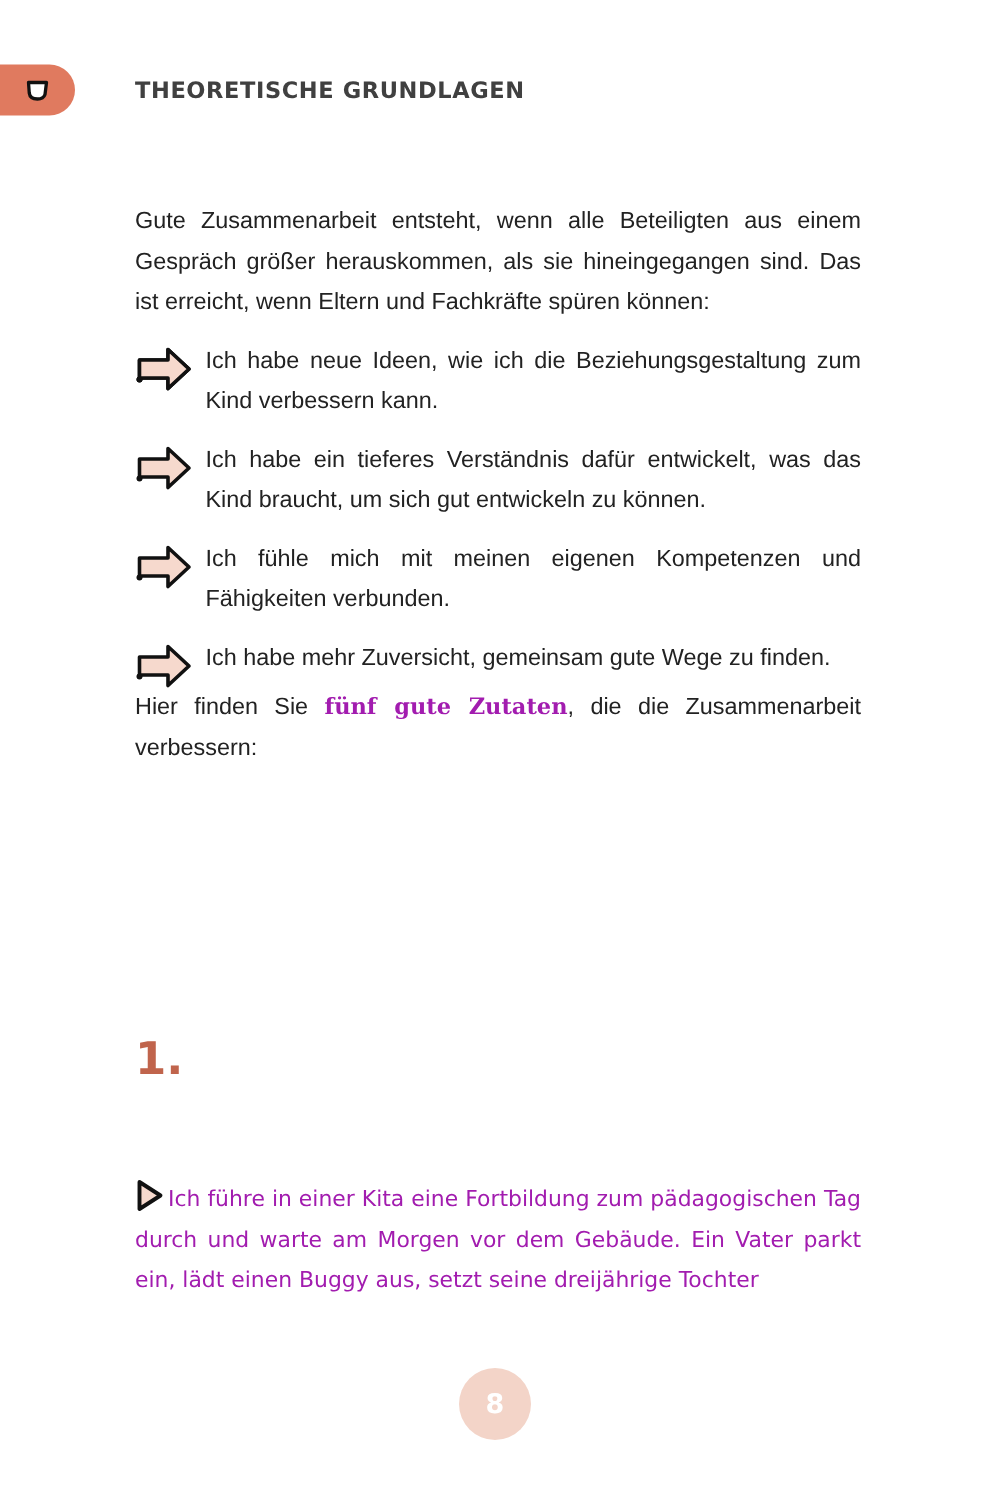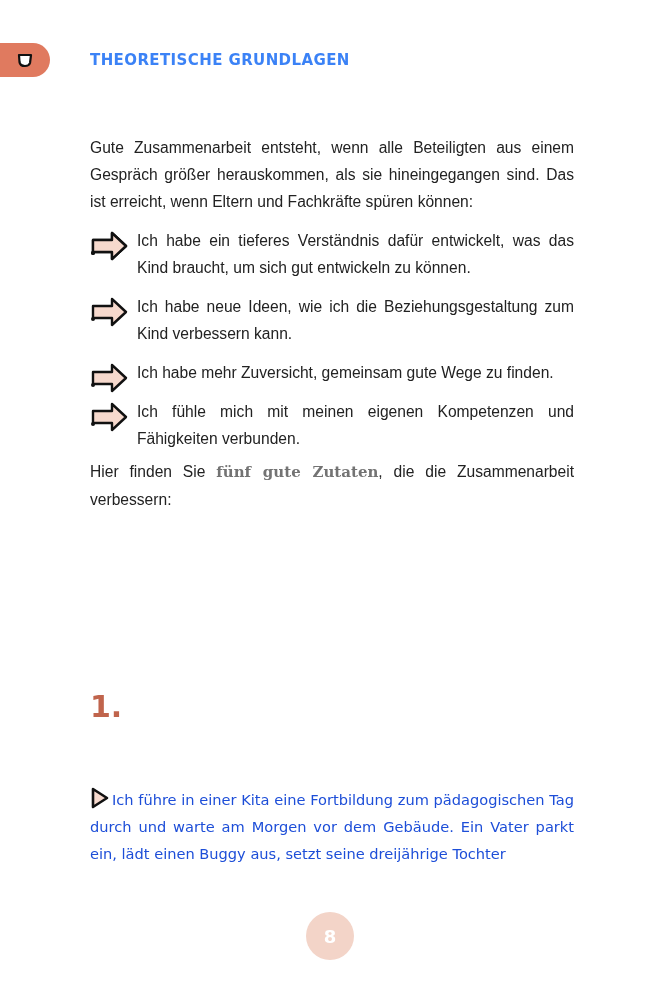--- a/index.html
+++ b/index.html
@@ -7,35 +7,35 @@
       width: 663px; height: 1000px; background: #ffffff; position: relative; overflow: hidden;
       font-family: "Liberation Sans", "DejaVu Sans", sans-serif; color: #222;
     }
     .tab {
       position: absolute; left: 0; top: 43px; width: 50px; height: 34px;
       background: #e07a5f; border-radius: 0 17px 17px 0;
     }
     .tab-glyph { position: absolute; left: 17px; top: 9px; width: 16px; height: 16px; }
     .running-head {
       position: absolute; left: 90px; top: 51px; font-size: 15px; font-weight: bold;
-      letter-spacing: 0.4px; color: #3b82f6; font-family: "DejaVu Sans", sans-serif;
+      letter-spacing: 0.4px; color: #404040; font-family: "DejaVu Sans", sans-serif;
     }
     .content { position: absolute; left: 90px; top: 106px; width: 484px; margin-top: 28px; }
     .para { font-size: 15.6px; line-height: 27px; margin: 0; text-align: justify; }
     .bullets { list-style: none; margin: 8px 0 0 0; padding: 0; }
     .bullet { position: relative; padding-left: 47px; font-size: 15.6px; line-height: 27px; text-align: justify; margin-bottom: 12px; }
     .arrow { position: absolute; left: 0; top: 4px; width: 38px; height: 30px; }
-    .highlight { color: #737373; font-weight: bold; font-family: "DejaVu Serif", serif; font-size: 15px; }
+    .highlight { color: #a21caf; font-weight: bold; font-family: "DejaVu Serif", serif; font-size: 15px; }
     .heading {
       position: absolute; left: 90px; top: 688px; font-family: "DejaVu Sans", sans-serif;
       font-weight: bold; color: #c0644c; font-size: 30px; line-height: 38px; display: flex;
     }
     .heading-num { width: 48px; }
     .story {
-      position: absolute; left: 90px; top: 786px; width: 484px; color: #1d4ed8;
+      position: absolute; left: 90px; top: 786px; width: 484px; color: #a21caf;
       font-family: "DejaVu Sans", sans-serif; font-size: 14.6px; line-height: 27px; text-align: justify;
     }
     .play { display: inline-block; width: 20px; height: 22px; vertical-align: -4px; margin-right: 2px; }
     .page-num {
       position: absolute; left: 306px; top: 912px; width: 48px; height: 48px; border-radius: 50%;
       background: #f3d4c8; color: #fff; font-weight: bold; font-size: 18px;
       display: flex; align-items: center; justify-content: center; font-family: "DejaVu Sans", sans-serif;
     }
   </style>
 </head>
@@ -55,42 +55,42 @@
       <svg class="arrow" viewBox="0 0 38 30">
           <path d="M3 9 H22 V2 L36 15 L22 28 V21 H3 Z" fill="#f6d9cd" stroke="#111" stroke-width="2.4" stroke-linejoin="round"></path>
           <circle cx="3" cy="22" r="2" fill="#111"></circle>
         </svg>
     </li>
     <li class="bullet">
       <svg class="arrow" viewBox="0 0 38 30">
           <path d="M3 9 H22 V2 L36 15 L22 28 V21 H3 Z" fill="#f6d9cd" stroke="#111" stroke-width="2.4" stroke-linejoin="round"></path>
           <circle cx="3" cy="22" r="2" fill="#111"></circle>
         </svg>
+      <span>Ich habe neue Ideen, wie ich die Beziehungsgestaltung zum Kind verbessern kann.</span>
+    </li>
+    <li class="bullet">
+      <svg class="arrow" viewBox="0 0 38 30">
+          <path d="M3 9 H22 V2 L36 15 L22 28 V21 H3 Z" fill="#f6d9cd" stroke="#111" stroke-width="2.4" stroke-linejoin="round"></path>
+          <circle cx="3" cy="22" r="2" fill="#111"></circle>
+        </svg>
       <span>Ich habe ein tieferes Verständnis dafür entwickelt, was das Kind braucht, um sich gut entwickeln zu können.</span>
     </li>
     <li class="bullet">
       <svg class="arrow" viewBox="0 0 38 30">
           <path d="M3 9 H22 V2 L36 15 L22 28 V21 H3 Z" fill="#f6d9cd" stroke="#111" stroke-width="2.4" stroke-linejoin="round"></path>
           <circle cx="3" cy="22" r="2" fill="#111"></circle>
         </svg>
-      <span>Ich habe neue Ideen, wie ich die Beziehungsgestaltung zum Kind verbessern kann.</span>
+      <span>Ich fühle mich mit meinen eigenen Kompetenzen und Fähigkeiten verbunden.</span>
     </li>
     <li class="bullet">
       <svg class="arrow" viewBox="0 0 38 30">
           <path d="M3 9 H22 V2 L36 15 L22 28 V21 H3 Z" fill="#f6d9cd" stroke="#111" stroke-width="2.4" stroke-linejoin="round"></path>
           <circle cx="3" cy="22" r="2" fill="#111"></circle>
         </svg>
       <span>Ich habe mehr Zuversicht, gemeinsam gute Wege zu finden.</span>
-    </li>
-    <li class="bullet">
-      <svg class="arrow" viewBox="0 0 38 30">
-          <path d="M3 9 H22 V2 L36 15 L22 28 V21 H3 Z" fill="#f6d9cd" stroke="#111" stroke-width="2.4" stroke-linejoin="round"></path>
-          <circle cx="3" cy="22" r="2" fill="#111"></circle>
-        </svg>
-      <span>Ich fühle mich mit meinen eigenen Kompetenzen und Fähigkeiten verbunden.</span>
     </li>
   </ul>
   <p class="para" style="margin-top:-6px;">
     <span>Hier finden Sie </span><span class="highlight">fünf gute Zutaten</span><span>, die die Zusammenarbeit verbessern:</span>
   </p>
 </div>
 
 <div class="heading">
   <div class="heading-num">1.</div>
 </div>

